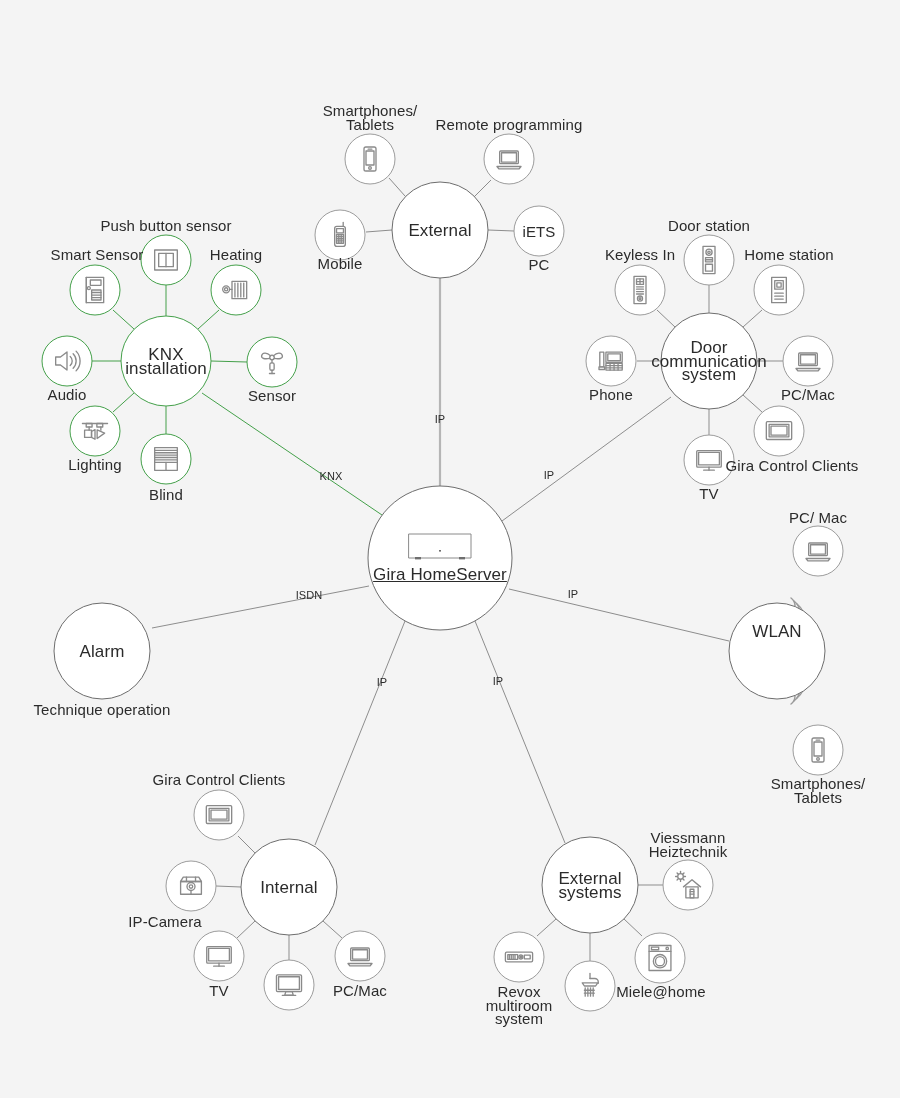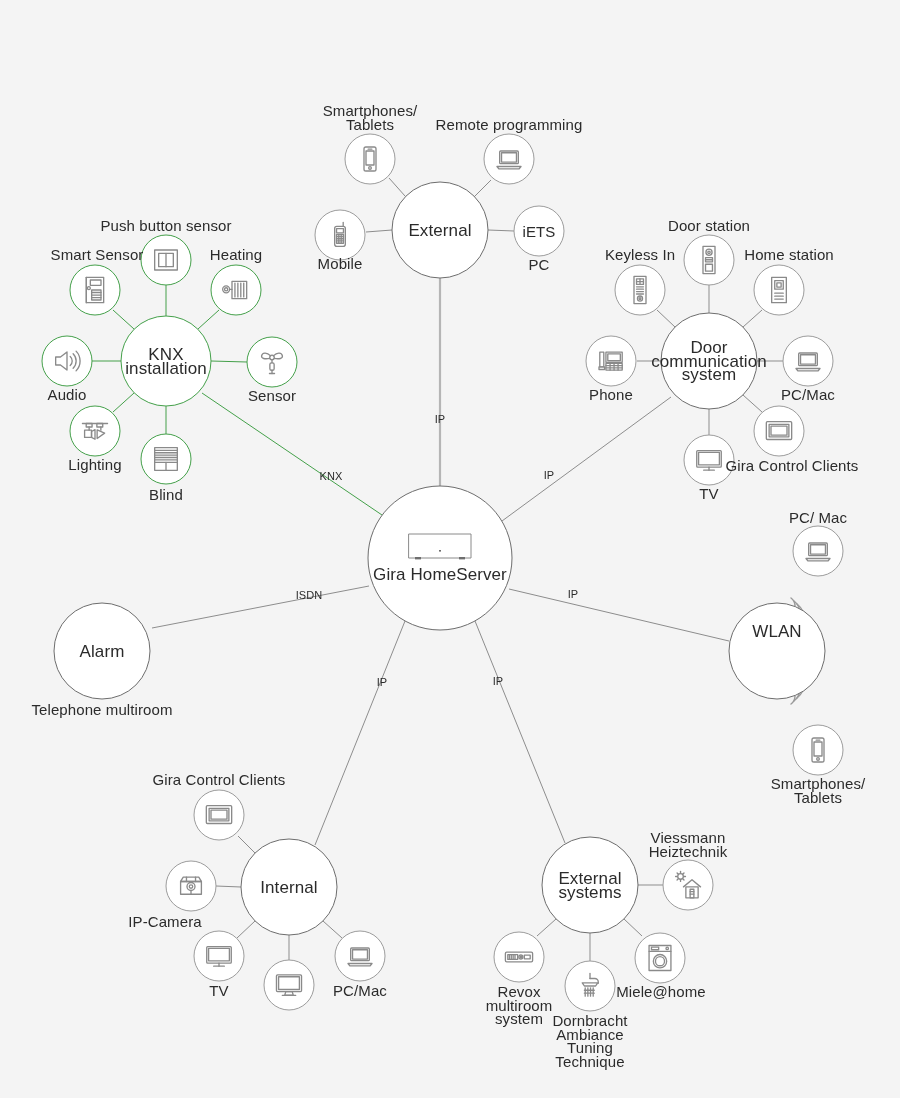--- a/index.html
+++ b/index.html
@@ -435,23 +435,23 @@
     <use href="#ic-homeserver" x="408" y="533" width="64" height="30"></use>
   </g>
 </svg>
 
 <div class="lbl hub ctr" style="left:440px;top:224px;width:120px;">External</div>
 <div class="lbl hub ctr" style="left:166px;top:348px;width:120px;">KNX
 installation</div>
 <div class="lbl hub ctr" style="left:709px;top:341px;width:130px;">Door
 communication
 system</div>
-<div class="lbl hub ctr" style="left:440px;top:568px;width:160px;">Gira HomeServer</div>
+<div class="lbl hub ctr" style="left:440px;top:568px;width:160px;text-decoration:underline;">Gira HomeServer</div>
 <div class="lbl hub ctr" style="left:102px;top:645px;width:120px;">Alarm</div>
-<div class="lbl ctr" style="left:102px;top:703px;width:180px;">Telephone multiroom</div>
+<div class="lbl ctr" style="left:102px;top:703px;width:180px;">Technique operation</div>
 <div class="lbl hub ctr" style="left:777px;top:625px;width:120px;">WLAN</div>
 <div class="lbl hub ctr" style="left:289px;top:881px;width:120px;">Internal</div>
 <div class="lbl hub ctr" style="left:590px;top:872px;width:120px;">External
 systems</div>
 
 <div class="lbl edgelbl ctr" style="left:440px;top:413px;width:40px;">IP</div>
 <div class="lbl edgelbl ctr" style="left:331px;top:470px;width:46px;">KNX</div>
 <div class="lbl edgelbl ctr" style="left:549px;top:469px;width:40px;">IP</div>
 <div class="lbl edgelbl ctr" style="left:309px;top:589px;width:50px;">ISDN</div>
 <div class="lbl edgelbl ctr" style="left:573px;top:588px;width:40px;">IP</div>
@@ -488,19 +488,15 @@
 <div class="lbl ctr" style="left:219px;top:773px;width:180px;">Gira Control Clients</div>
 <div class="lbl ctr" style="left:165px;top:915px;width:120px;">IP-Camera</div>
 <div class="lbl ctr" style="left:219px;top:984px;width:90px;">TV</div>
 <div class="lbl ctr" style="left:360px;top:984px;width:110px;">PC/Mac</div>
 
 <div class="lbl ctr" style="left:688px;top:831px;width:140px;">Viessmann
 Heiztechnik</div>
 <div class="lbl ctr" style="left:519px;top:985px;width:110px;">Revox
 multiroom
 system</div>
-<div class="lbl ctr" style="left:590px;top:1014px;width:130px;">Dornbracht
-Ambiance
-Tuning
-Technique</div>
 <div class="lbl ctr" style="left:661px;top:985px;width:130px;">Miele@home</div>
 
 </div>
 
 </body></html>

